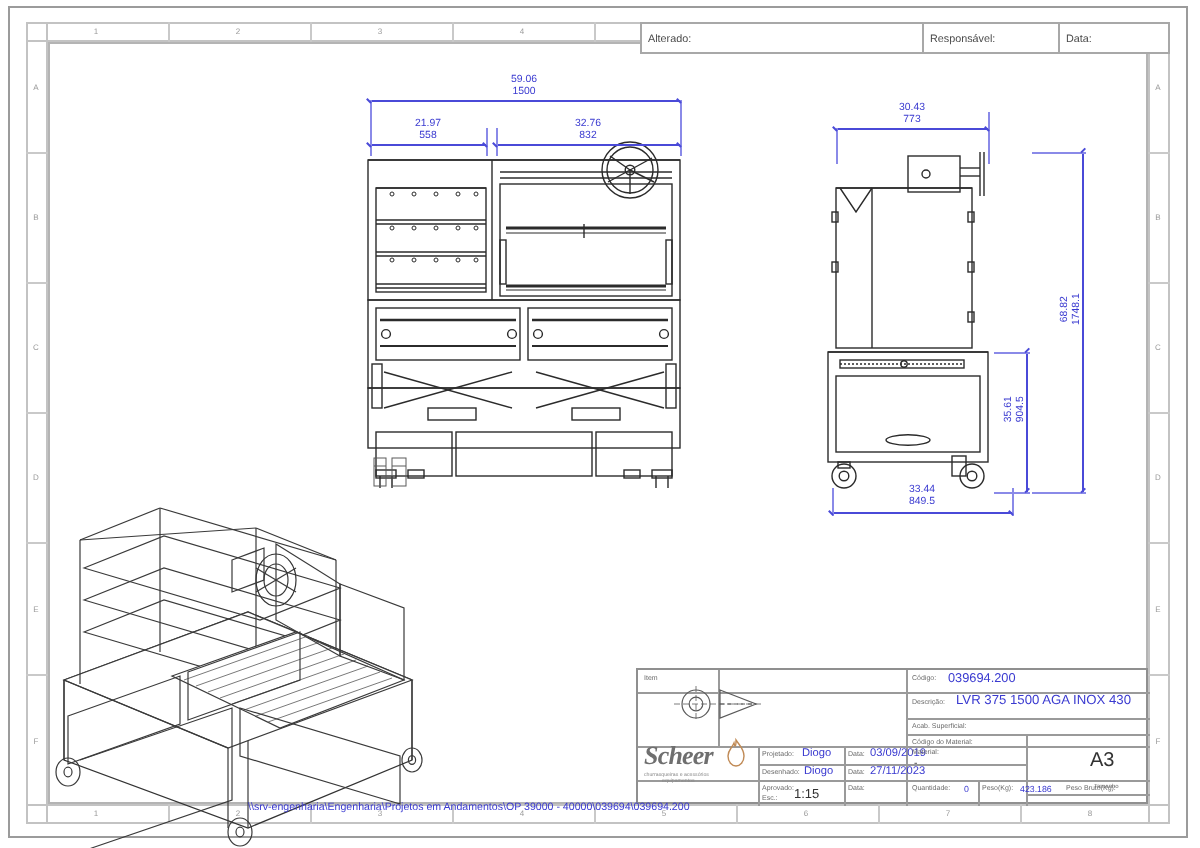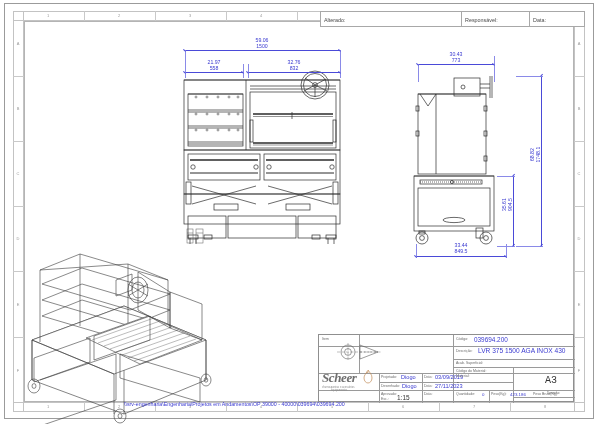--- a/index.html
+++ b/index.html
@@ -46,21 +46,21 @@
   .title-block{position:absolute;left:318px;top:334px;width:256px;height:68px;
       border:0.9px solid #8f8f8f;box-sizing:border-box;background:#fff;}
   .tb-line-h{position:absolute;height:0;border-top:0.7px solid #9a9a9a;}
   .tb-line-v{position:absolute;width:0;border-left:0.7px solid #9a9a9a;}
   .tb-lbl{position:absolute;font-size:3.5px;color:#6c6c6c;line-height:4px;
       white-space:nowrap;}
   .tb-val{position:absolute;font-size:5.6px;color:#3a3ad0;line-height:6px;
       white-space:nowrap;}
   .tb-val-blk{position:absolute;font-size:5.2px;color:#333;line-height:6px;
       white-space:nowrap;}
-  .tb-size{position:absolute;font-size:10px;color:#333;line-height:11px;font-family:Liberation Mono, monospace;}
+  .tb-size{position:absolute;font-size:10px;color:#333;line-height:11px;}
 
   
   .logo-wrap{position:absolute;left:2px;top:33px;width:66px;height:26px;
       overflow:hidden;}
   .logo-text{position:absolute;left:1px;top:2px;font-size:13px;
       font-family:"Liberation Serif", serif;font-style:italic;font-weight:bold;
       color:#6f6f6f;letter-spacing:-0.4px;text-align:right;}
   .logo-sub{position:absolute;left:1px;top:18px;font-size:2.6px;color:#8a8a8a;
       line-height:3px;white-space:nowrap;}
   .logo-flame{position:absolute;left:40px;top:1px;width:14px;height:15px;}

